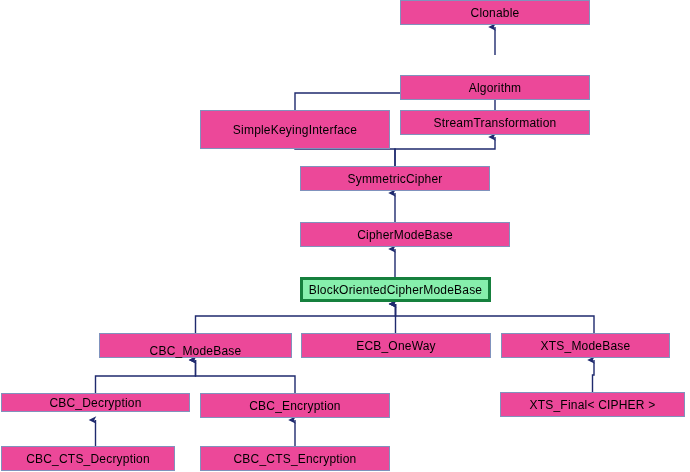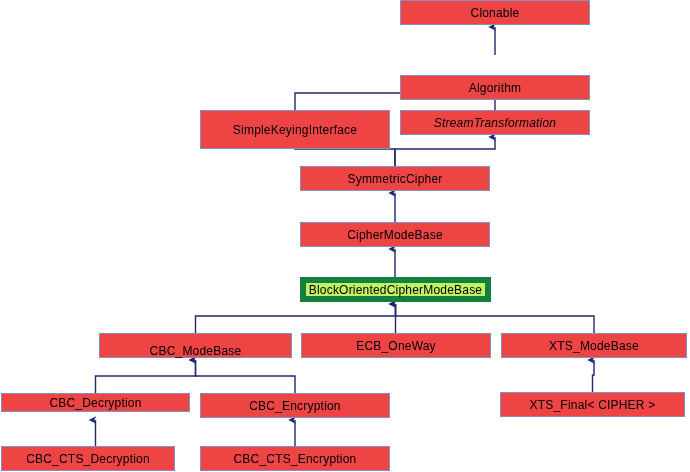--- a/index.html
+++ b/index.html
@@ -29,26 +29,26 @@
     display: flex;
     align-items: center;
     justify-content: center;
     font-size: 12px;
     line-height: 1;
     color: #000000;
     white-space: nowrap;
     letter-spacing: 0.2px;
   }
   .node.normal {
-    background: #ef4444;
+    background: #ec4899;
     border: 1px solid #8092bd;
   }
   .node.current {
-    background: #bef264;
-    border: 6px solid #15803d;
+    background: #86efac;
+    border: 3px solid #15803d;
   }
   .node-label {
     display: block;
   }
 </style>
 </head>
 <body>
 
 <div id="diagram">
   <svg class="connectors" viewBox="0 0 690 472">
@@ -78,39 +78,39 @@
   <div id="node-layer">
       <div class="node normal" style="left: 400px; top: 0px; width: 190px; height: 25px;">
         <span class="node-label">Clonable</span>
       </div>
       <div class="node normal" style="left: 400px; top: 55px; width: 190px; height: 25px; margin-top: 20px;">
         <span class="node-label">Algorithm</span>
       </div>
       <div class="node normal" style="left: 200px; top: 110px; width: 190px; height: 39px;">
         <span class="node-label">SimpleKeyingInterface</span>
       </div>
-      <div class="node normal" style="left: 400px; top: 110px; width: 190px; height: 25px; font-style: italic;">
+      <div class="node normal" style="left: 400px; top: 110px; width: 190px; height: 25px;">
         <span class="node-label">StreamTransformation</span>
       </div>
       <div class="node normal" style="left: 300px; top: 166px; width: 190px; height: 25px;">
         <span class="node-label">SymmetricCipher</span>
       </div>
-      <div class="node normal" style="left: 300px; top: 222px; width: 190px; height: 25px;">
+      <div class="node normal" style="left: 300px; top: 222px; width: 210px; height: 25px;">
         <span class="node-label">CipherModeBase</span>
       </div>
       <div class="node current" style="left: 300px; top: 277px; width: 191px; height: 25px;">
         <span class="node-label">BlockOrientedCipherModeBase</span>
       </div>
       <div class="node normal" style="left: 99px; top: 333px; width: 193px; height: 25px; align-items: flex-end;">
         <span class="node-label">CBC_ModeBase</span>
       </div>
       <div class="node normal" style="left: 301px; top: 333px; width: 190px; height: 25px;">
         <span class="node-label">ECB_OneWay</span>
       </div>
-      <div class="node normal" style="left: 501px; top: 333px; width: 186px; height: 25px;">
+      <div class="node normal" style="left: 501px; top: 333px; width: 169px; height: 25px;">
         <span class="node-label">XTS_ModeBase</span>
       </div>
       <div class="node normal" style="left: 1px; top: 393px; width: 189px; height: 19px;">
         <span class="node-label">CBC_Decryption</span>
       </div>
       <div class="node normal" style="left: 200px; top: 393px; width: 190px; height: 25px;">
         <span class="node-label">CBC_Encryption</span>
       </div>
       <div class="node normal" style="left: 500px; top: 392px; width: 185px; height: 25px;">
         <span class="node-label">XTS_Final&lt; CIPHER &gt;</span>

